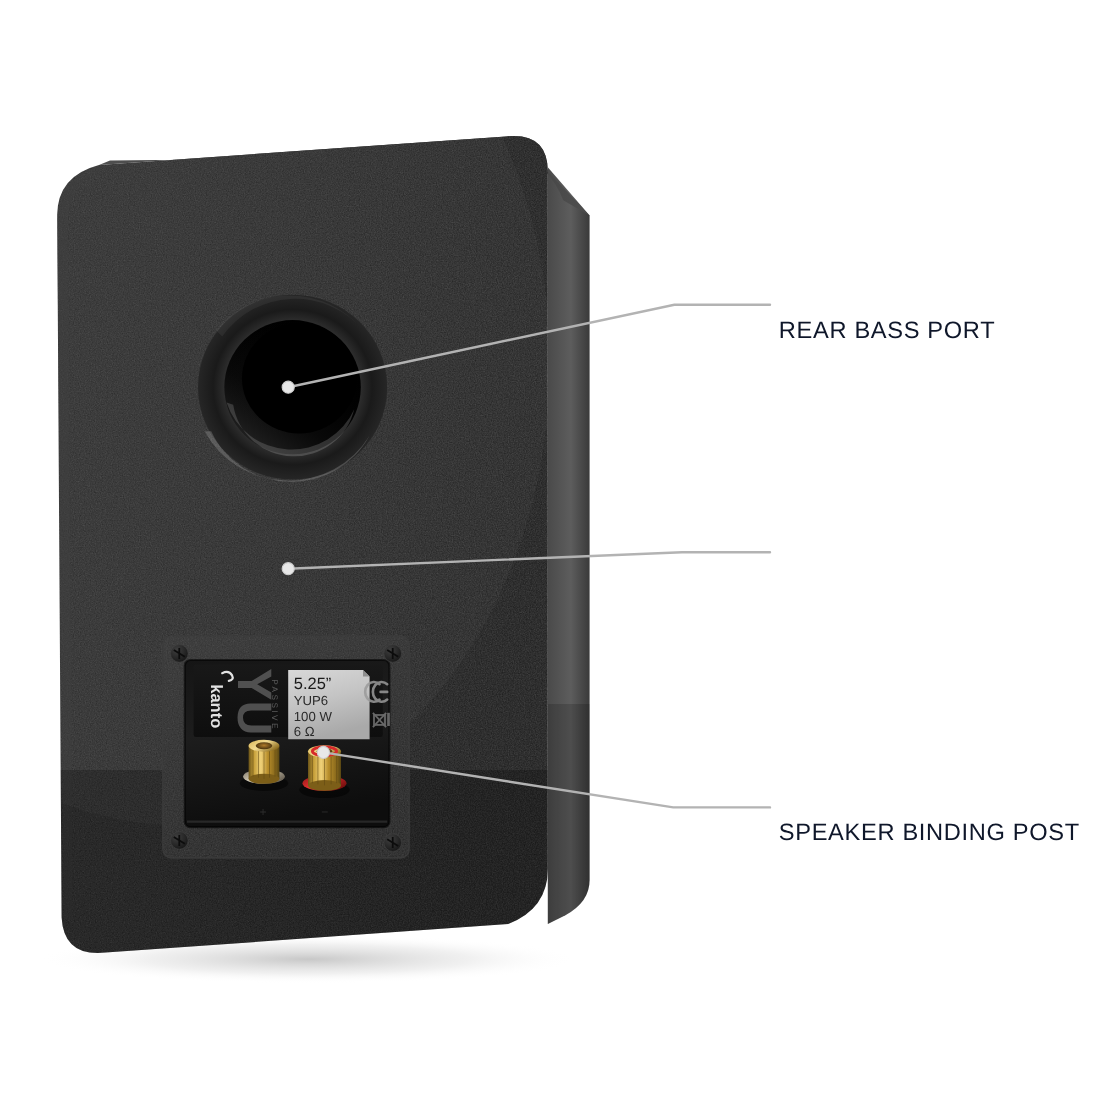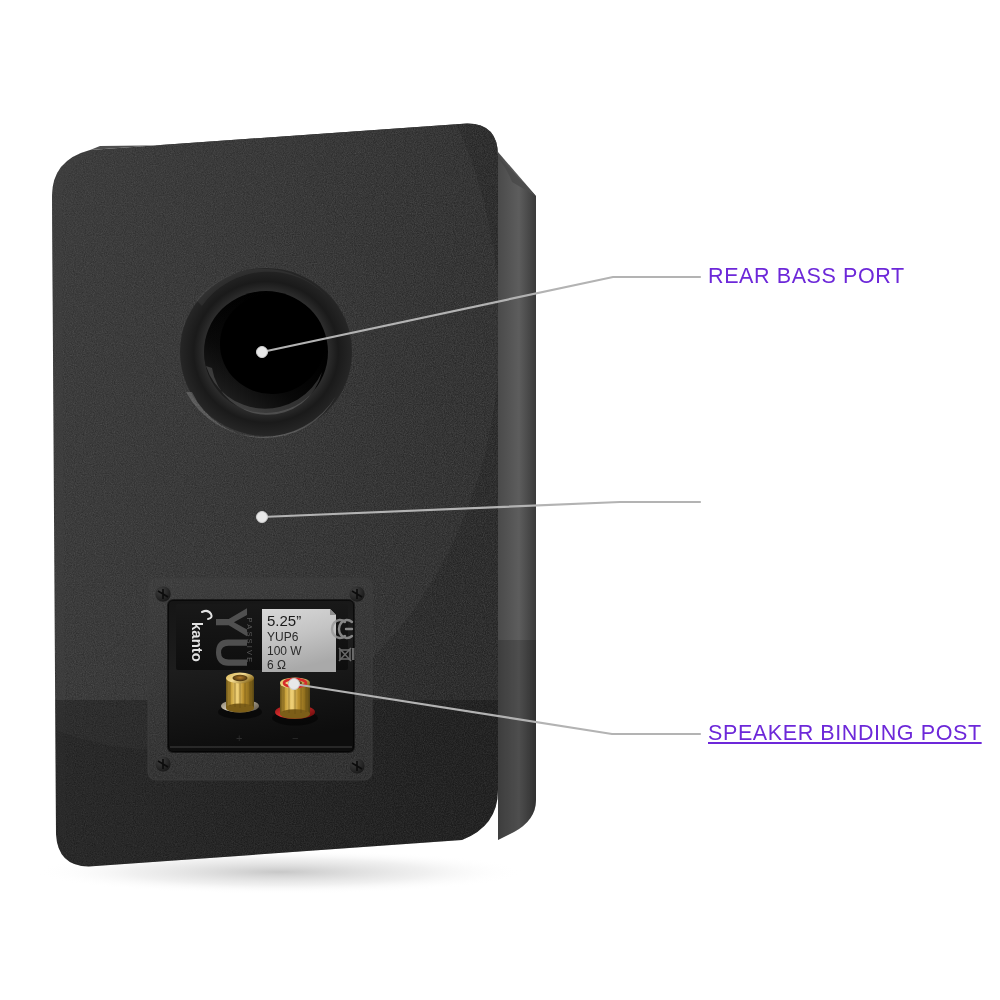--- a/index.html
+++ b/index.html
@@ -29,31 +29,32 @@
 
   .callout-layer {
     position: absolute;
     left: 0; top: 0;
     width: 1000px; height: 1000px;
     pointer-events: none;
   }
 
   .callout-label {
     position: absolute;
-    color: #6d28d9;
+    color: #0f172a;
     font-family: "Liberation Sans", sans-serif;
     font-size: 21.5px;
     letter-spacing: 0.6px;
     white-space: nowrap;
     font-weight: 400;
+    margin-top: 24px;
   }
 
   #label-rear-bass-port    { left: 708px; top: 264px; }
   #label-solid-mdf-cabinet { left: 708px; top: 489px; }
-  #label-speaker-binding   { left: 708px; top: 721px; text-decoration: underline; }
+  #label-speaker-binding   { left: 708px; top: 721px; }
 </style>
 </head>
 <body>
 
 <div id="stage">
 
   <svg id="speaker-figure" viewBox="0 0 1000 1000" width="1000" height="1000" xmlns="http://www.w3.org/2000/svg">
     <defs>
 
       <filter id="matteTexture" x="-5%" y="-5%" width="110%" height="110%">

